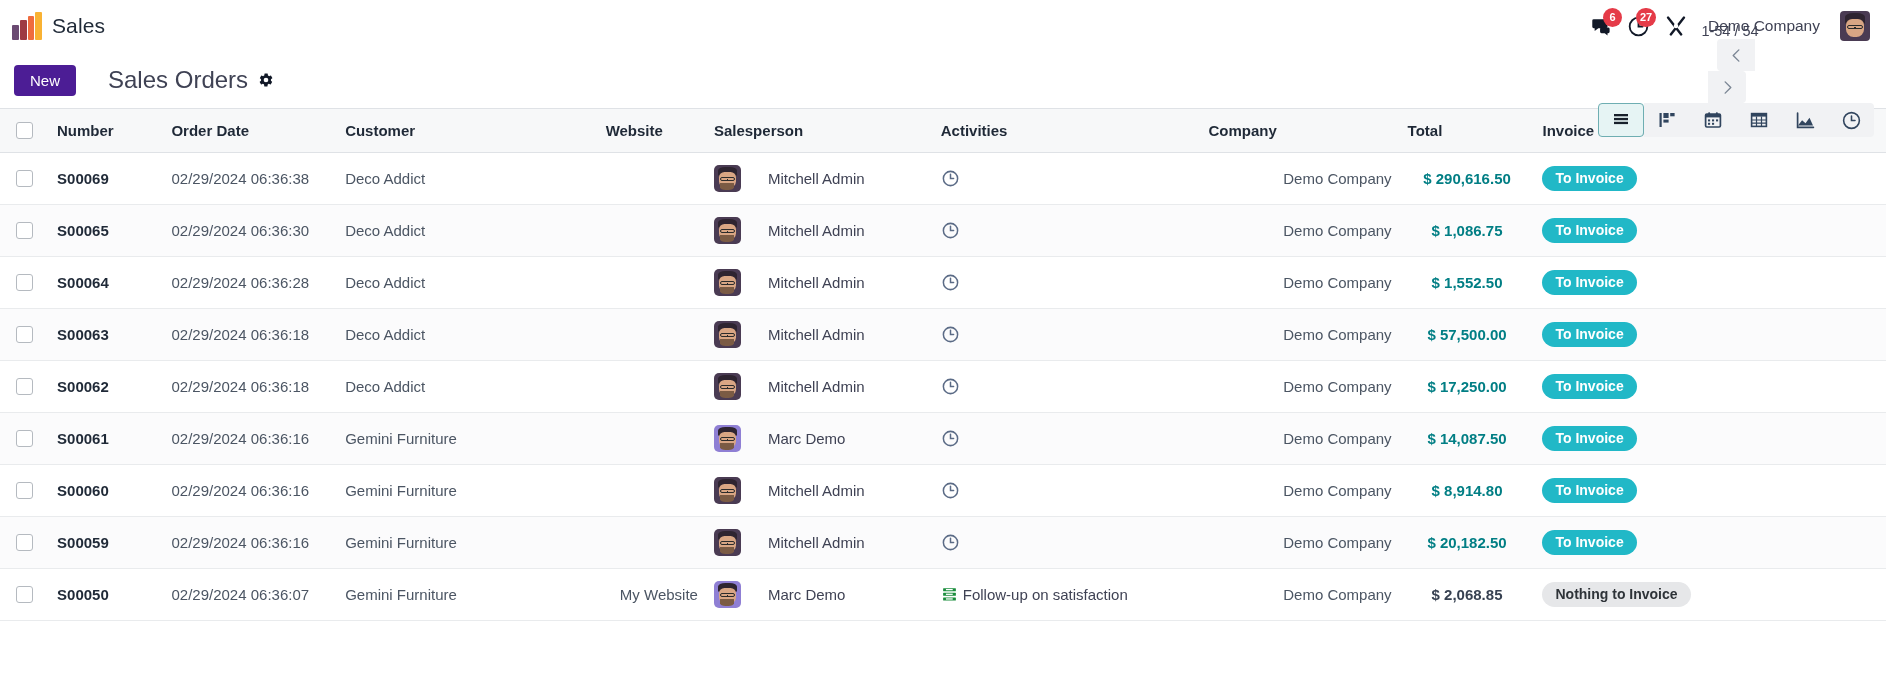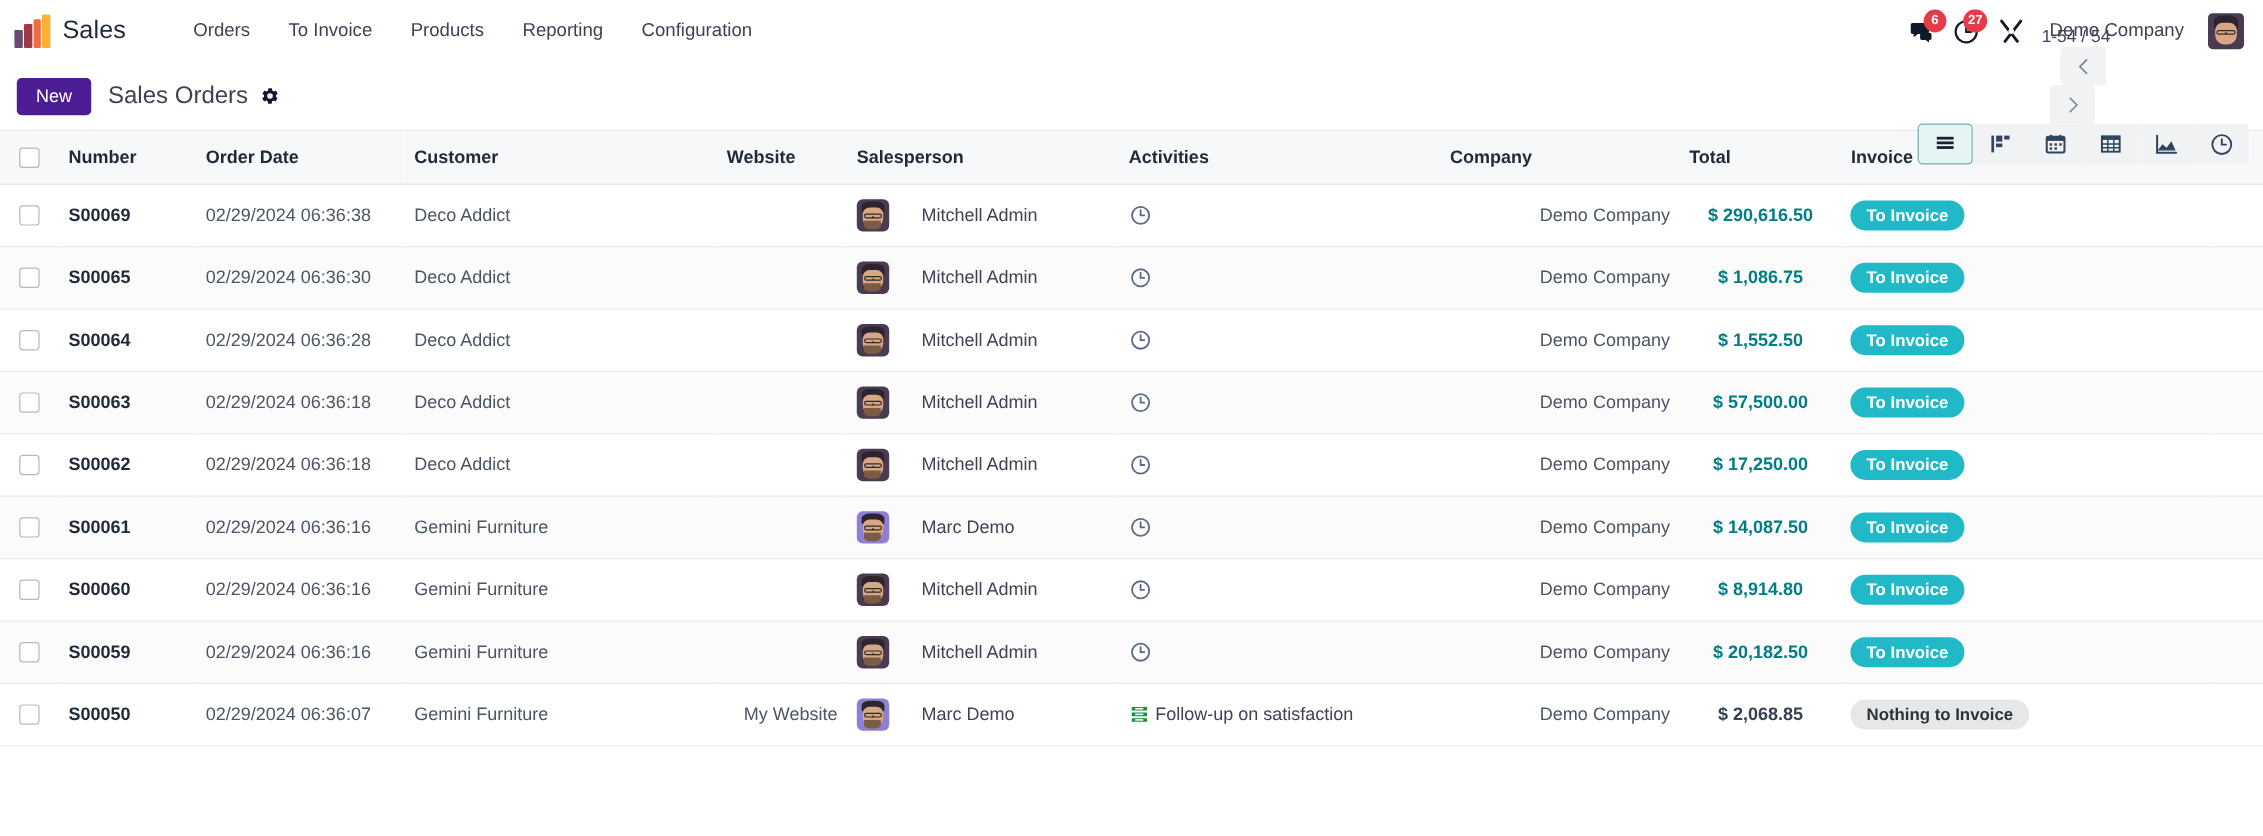--- a/index.html
+++ b/index.html
@@ -106,23 +106,23 @@
     background: #4c1d95;
     color: #ffffff;
     border: none;
     font-size: 15px;
     padding: 7px 16px;
     border-radius: 4px;
     cursor: pointer;
     white-space: nowrap;
   }
   .breadcrumb-title {
-    font-size: 20px;
+    font-size: 24px;
     color: #3f4254;
-    margin-left: 14px;
+    margin-left: 32px;
     white-space: nowrap;
   }
   .gear-icon {
     margin-left: 10px;
     cursor: pointer;
     display: inline-flex;
     align-items: center;
     color: #111827;
   }
 
@@ -290,27 +290,20 @@
 
 <div class="navbar">
   <div class="brand-logo">
     <i class="bar-a"></i>
       <i class="bar-b"></i>
       <i class="bar-c"></i>
       <i class="bar-d"></i>
   </div>
   <div class="brand-name">Sales</div>
 
-  <div class="nav-menu">
-    <div class="nav-item">Orders</div>
-    <div class="nav-item">To Invoice</div>
-    <div class="nav-item">Products</div>
-    <div class="nav-item">Reporting</div>
-    <div class="nav-item">Configuration</div>
-  </div>
 
   <div class="nav-right">
     <div class="icon-badge-wrap">
       <svg width="22" height="22" viewBox="0 0 24 24">
         <path fill="#111827" d="M3 4.5h13a2 2 0 0 1 2 2v6a2 2 0 0 1-2 2H8l-4 3v-3H3a1.6 1.6 0 0 1-1.6-1.6V6.1A1.6 1.6 0 0 1 3 4.5z"></path>
         <path fill="#111827" d="M11.5 13.5h7.2a1.6 1.6 0 0 1 1.6 1.6v3.3a1.6 1.6 0 0 1-1.6 1.6h-.7v2.3l-3-2.3h-3.5a1.6 1.6 0 0 1-1.6-1.6v-3.3a1.6 1.6 0 0 1 1.6-1.6z"></path>
       </svg>
       <span class="badge-count">6</span>
     </div>
 

